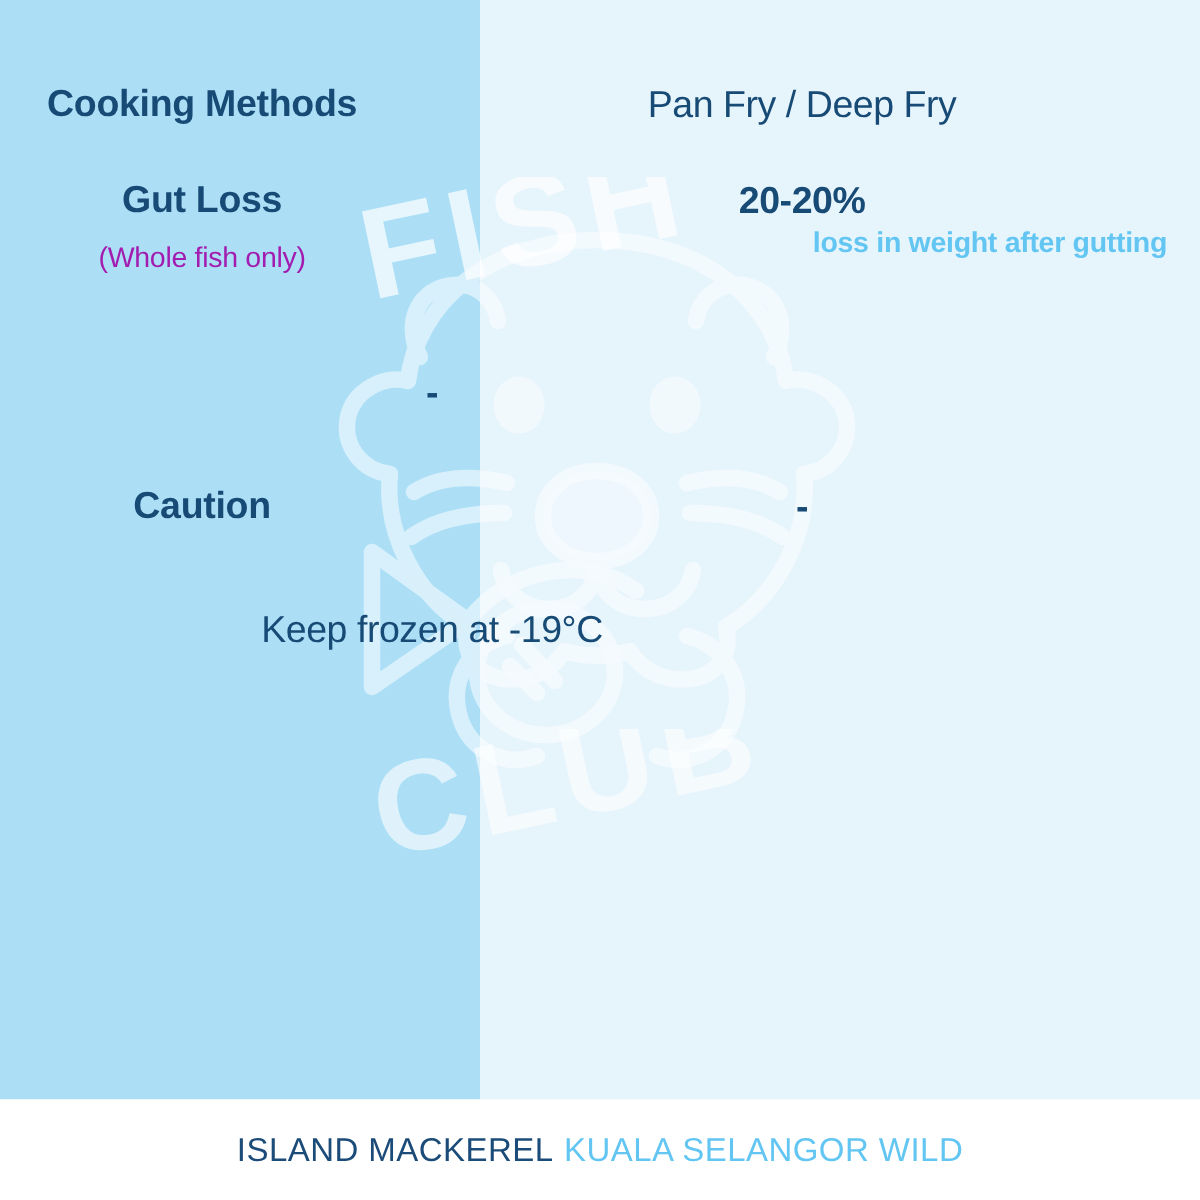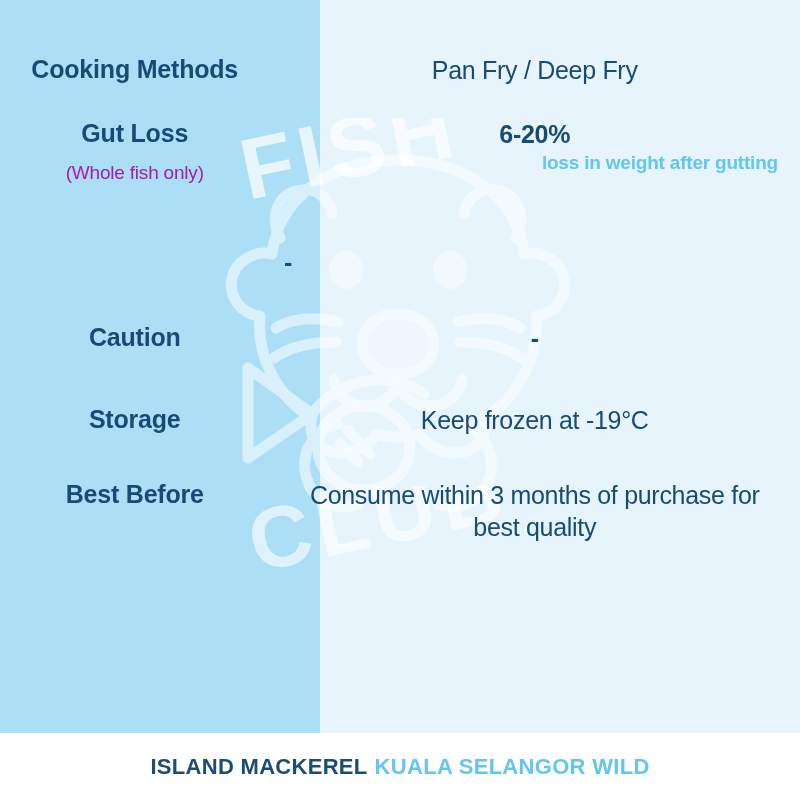--- a/index.html
+++ b/index.html
@@ -141,21 +141,21 @@
     top: 733px;
     width: 800px;
     height: 67px;
     display: flex;
     align-items: center;
     justify-content: center;
     background: #ffffff;
   }
   .footer-text {
     font-size: 22px;
-    font-weight: 700;
+    font-weight: 400;
     letter-spacing: 0.3px;
     white-space: nowrap;
   }
   .footer-brand { color: #1B4B78; }
   .footer-origin { color: #63C6F2; margin-left: 7px; }
 </style>
 </head>
 <body>
 
 <div class="card">
@@ -236,57 +236,46 @@
         <span>Pan Fry / Deep Fry</span>
       </div>
     </div>
 
     <div class="row" id="row-gutloss">
       <div class="cell-label">
         <span>Gut Loss</span>
         <span class="cell-sub">(Whole fish only)</span>
       </div>
       <div class="cell-value">
-        <span>6-20%</span>
+        <span>20-20%</span>
         <span class="value-sub">loss in weight after gutting</span>
       </div>
     </div>
 
     <div class="row" id="row-iceglaze">
       <div class="cell-value">
         <span class="dash">-</span>
       </div>
     </div>
 
     <div class="row" id="row-caution">
       <div class="cell-label">
         <span>Caution</span>
       </div>
       <div class="cell-value">
         <span class="dash">-</span>
       </div>
     </div>
 
     <div class="row" id="row-storage">
-      <div class="cell-label">
-        <span>Storage</span>
-      </div>
       <div class="cell-value plain">
         <span>Keep frozen at -19°C</span>
       </div>
     </div>
 
-    <div class="row" id="row-bestbefore">
-      <div class="cell-label">
-        <span>Best Before</span>
-      </div>
-      <div class="cell-value plain">
-        <span>Consume within 3 months of purchase for best quality</span>
-      </div>
-    </div>
 
   </div>
 
   <div class="footer">
     <div class="footer-text"><span class="footer-brand">ISLAND MACKEREL</span><span class="footer-origin">KUALA SELANGOR WILD</span></div>
   </div>
 
 </div>
 
 </body></html>

